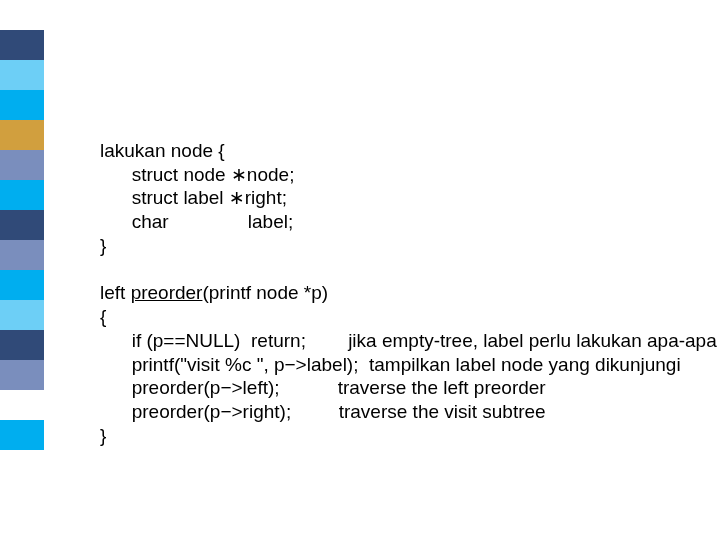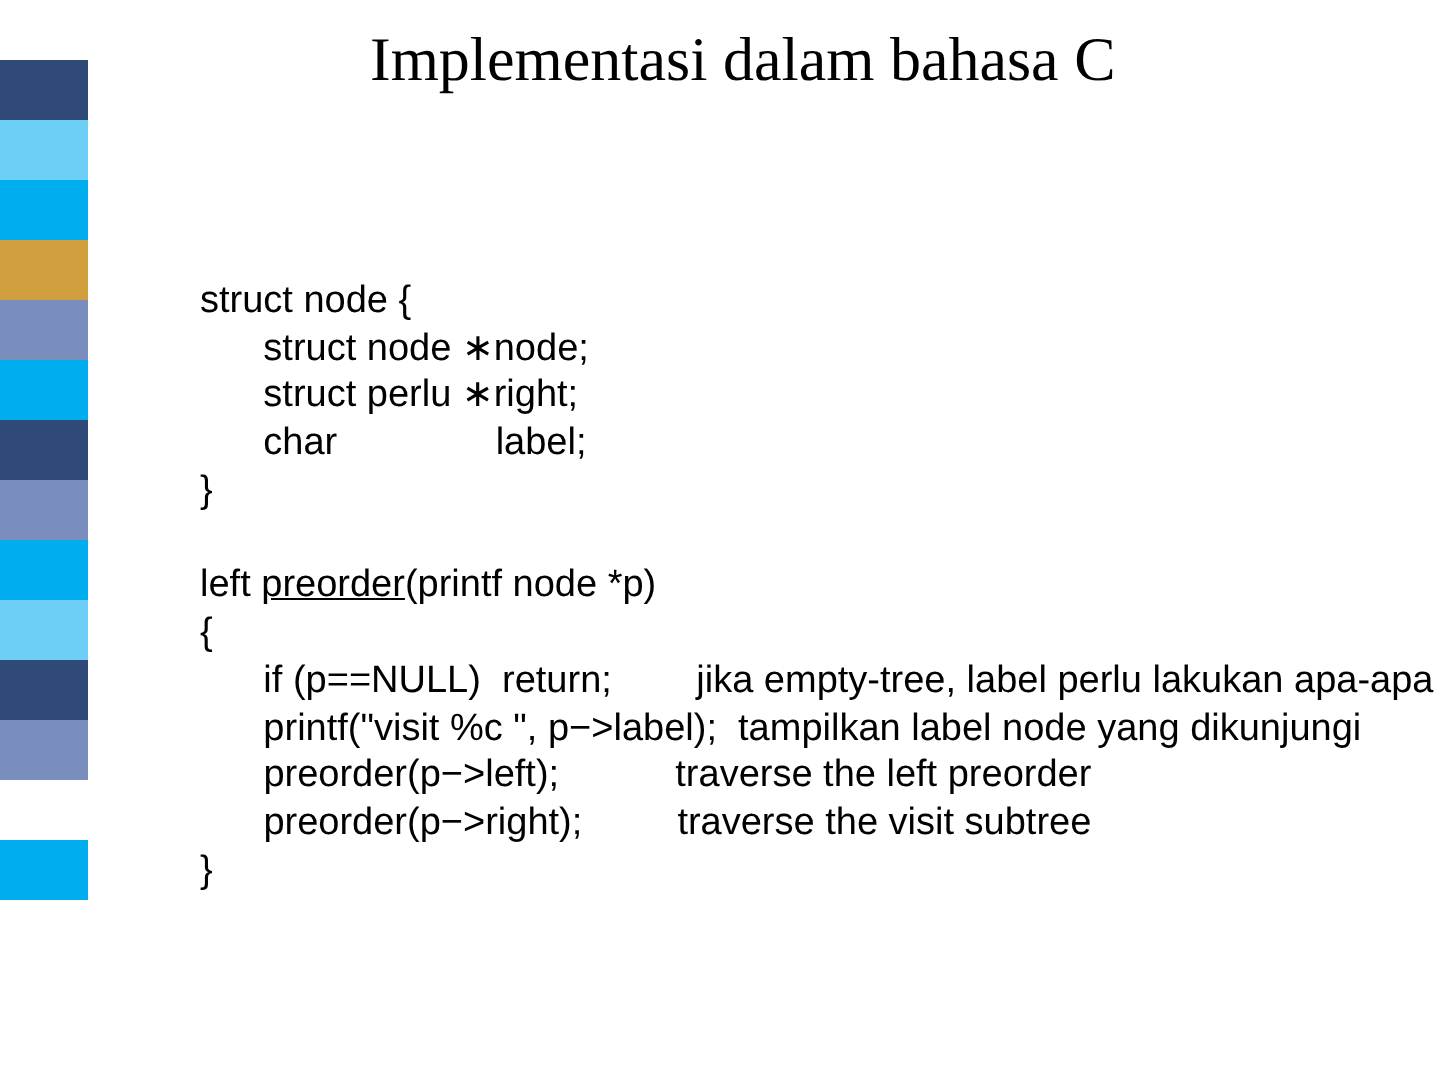--- a/index.html
+++ b/index.html
@@ -68,26 +68,25 @@
       <div class="block" style="top: 300px; height: 30px; background: rgb(109, 207, 246);"></div>
       <div class="block" style="top: 330px; height: 30px; background: rgb(48, 74, 120);"></div>
       <div class="block" style="top: 360px; height: 30px; background: rgb(122, 142, 189);"></div>
       <div class="block" style="top: 390px; height: 30px; background: rgb(255, 255, 255);"></div>
       <div class="block" style="top: 420px; height: 30px; background: rgb(0, 174, 239);"></div>
       <div class="block" style="top: 450px; height: 30px; background: rgb(255, 255, 255);"></div>
       <div class="block" style="top: 480px; height: 30px; background: rgb(255, 255, 255);"></div>
       <div class="block" style="top: 510px; height: 30px; background: rgb(255, 255, 255);"></div>
     </div>
 
-  <div class="title">Implementasi dalam bahasa C</div>
 
   <div class="code">
-<span>struct node {</span>
+<span>lakukan node {</span>
 <span>      struct node ∗node;</span>
-<span>      struct perlu ∗right;</span>
+<span>      struct label ∗right;</span>
 <span>      char</span>               <span>label;</span>
 <span>}</span>
 
 <span>left </span><span class="bold" style="text-decoration:underline">preorder</span><span>(printf node *p)</span>
 <span>{</span>
 <span>      if (p==NULL)  return;        jika empty-tree, label perlu lakukan apa-apa</span>
 <span>      printf("visit %c ", p−&gt;label);  tampilkan label node yang dikunjungi</span>
 <span>      </span><span class="bold">preorder</span><span>(p−&gt;left);</span>           <span>traverse the left preorder</span>
 <span>      </span><span class="bold">preorder</span><span>(p−&gt;right);</span>         <span>traverse the visit subtree</span>
 <span>}</span>

